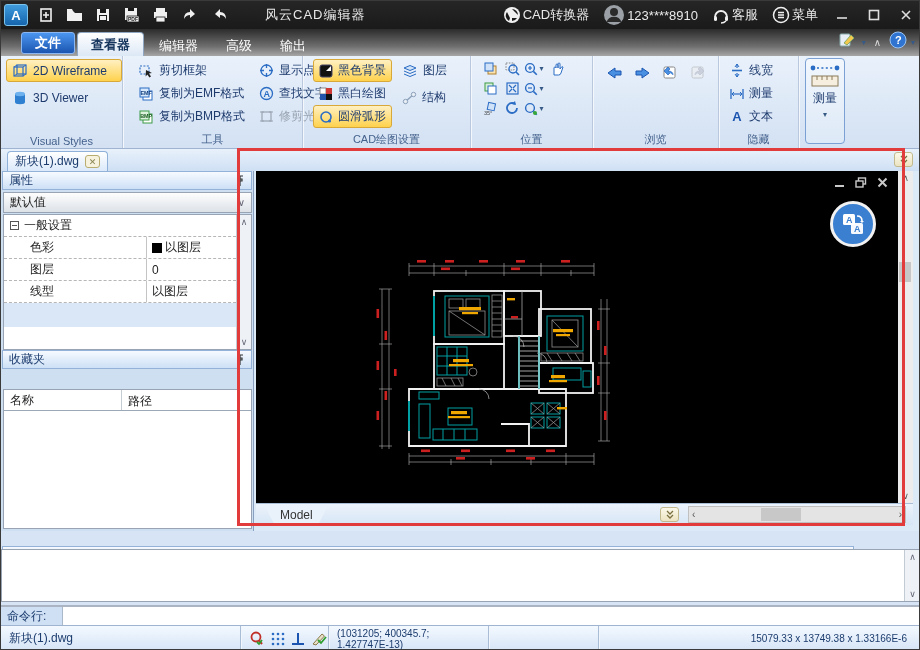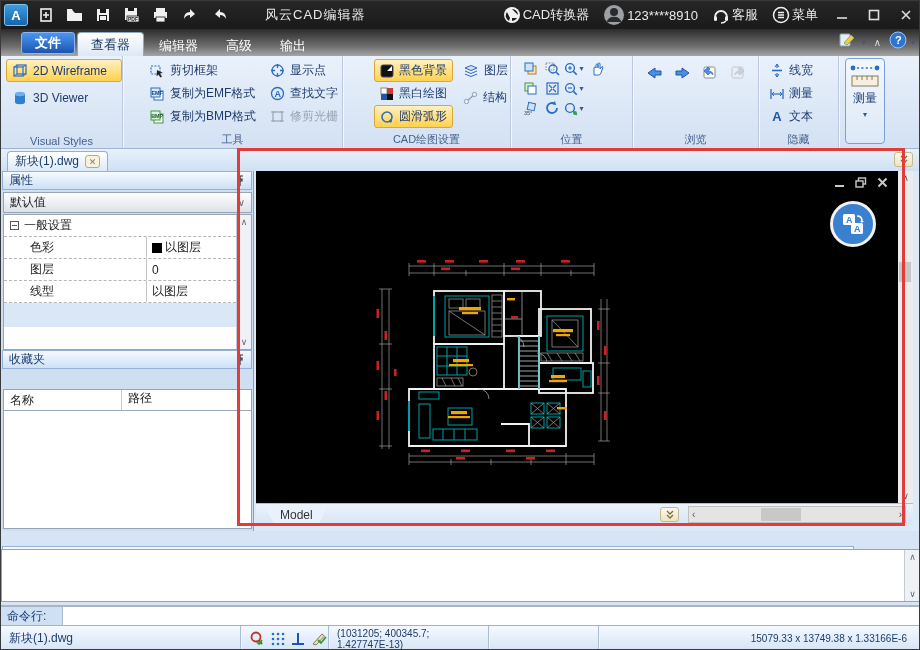--- a/index.html
+++ b/index.html
@@ -12,21 +12,21 @@
 .tbtn svg{display:block}
 #applogo{width:24px;height:22px;background:linear-gradient(#3f9bdc,#1565ad);border:1px solid #7cc4ee;border-radius:3px;margin:0 4px 0 3px;display:flex;align-items:center;justify-content:center;color:#fff;font-weight:bold;font-size:13px}
 .tb-title{margin-left:30px;letter-spacing:1px}
 .tb-right{margin-left:auto;display:flex;align-items:center;gap:2px}
 .tb-txt{font-size:13px;margin:0 2px}
 .winctl{width:30px;height:22px;display:flex;align-items:center;justify-content:center;font-size:13px;color:#ddd}
 
 #tabrow{left:0;top:28px;width:920px;height:27px;background:linear-gradient(#2c2c2c,#6f6f6f 65%,#a6a6a6);display:flex;align-items:flex-end;padding-left:20px}
 .rtab{height:21px;padding:0 13px;color:#fff;font-size:13px;display:flex;align-items:center;margin-right:2px}
 .rtab.file{background:linear-gradient(#4b96f0,#1b55b0);border:1px solid #8ab6f2;border-radius:3px;margin-bottom:2px;font-weight:bold;height:22px}
-.rtab.active{background:linear-gradient(#ffffff,#dce8f6);color:#17365e;border:1px solid #90a8c4;border-bottom:none;border-radius:4px 4px 0 0;font-weight:normal;height:24px}
+.rtab.active{background:linear-gradient(#ffffff,#dce8f6);color:#17365e;border:1px solid #90a8c4;border-bottom:none;border-radius:4px 4px 0 0;font-weight:bold;height:24px}
 .tabrow-right{margin-left:auto;display:flex;align-items:center;gap:4px;margin-bottom:3px;padding-right:6px}
 
 #ribbon{left:0;top:55px;width:920px;height:93px;background:linear-gradient(#e9f1fb,#d3e1f3);border-bottom:1px solid #9fb4d0;display:flex}
 .rgroup{position:relative;height:92px;border-right:1px solid #b9c8dc;box-shadow:1px 0 0 #f4f8fc;padding-top:3px}
 .glabel{position:absolute;bottom:1px;left:0;width:100%;text-align:center;font-size:11px;color:#44618c}
 .rbtn{display:flex;align-items:center;gap:5px;height:23px;padding:0 5px;font-size:12px;color:#1e3b6e;border:1px solid transparent;border-radius:3px;white-space:nowrap}
 .rbtn.sel{background:linear-gradient(#fff0c2,#ffd24d);border-color:#d8a838}
 .rbtn.disabled{color:#9aa4b2}
 .icbtn{width:22px;height:19px;display:flex;align-items:center;justify-content:center;gap:1px}
 .dd{font-size:8px;color:#365a86}
@@ -41,21 +41,21 @@
 .pin{margin-left:auto}
 #combo{position:absolute;left:2px;top:21px;width:249px;height:21px;background:linear-gradient(#fdfdfd,#dde2e8);border:1px solid #98a4b4;display:flex;align-items:center;padding:0 6px;font-size:12px;color:#222}
 .combo-arrow{margin-left:auto;color:#667;font-size:10px}
 #propgrid{position:absolute;left:2px;top:43px;width:249px;height:136px;background:#fff;border:1px solid #98a4b4;font-size:12px;color:#222}
 .prow{display:flex;height:22px;align-items:center;border-bottom:1px dashed #b6b6b6}
 .pcell-l{width:143px;padding-left:26px;border-right:1px solid #c4c4c4;height:100%;display:flex;align-items:center}
 .pcell-v{flex:1;padding-left:5px;display:flex;align-items:center;gap:3px;height:100%}
 .swatch{width:10px;height:10px;background:#000;display:inline-block}
 .gridrest{height:24px;background:#d9e7f7}
 .vsb{position:absolute;right:0;top:0;width:15px;height:100%;background:#eef1f5;border-left:1px solid #c2cad4;display:flex;flex-direction:column;justify-content:space-between;align-items:center;font-size:9px;color:#667;padding:2px 0}
-#favheader{position:absolute;left:2px;top:218px;width:249px;height:22px;background:#fff;border:1px solid #98a4b4;border-bottom:1px solid #9aa8b8;display:flex;align-items:flex-start;font-size:12px;color:#222}
+#favheader{position:absolute;left:2px;top:218px;width:249px;height:22px;background:#fff;border:1px solid #98a4b4;border-bottom:1px solid #9aa8b8;display:flex;align-items:flex-end;font-size:12px;color:#222}
 #favbody{position:absolute;left:2px;top:240px;width:249px;height:118px;background:#fff;border:1px solid #98a4b4;border-top:none}
 
 #canvaswrap{left:253px;top:170px;width:667px;height:360px;background:#dce9f7}
 #blackcanvas{position:absolute;left:2px;top:0;width:642px;height:332px;background:#000}
 #mdictl{position:absolute;right:10px;top:6px;display:flex;gap:10px;color:#c9c9c9}
 #bluebtn{position:absolute;right:22px;top:30px;width:46px;height:46px;border-radius:50%;background:#3a7fd0;border:3px solid #f2f2f2;display:flex;align-items:center;justify-content:center}
 #canvas-vscroll{position:absolute;right:8px;top:0;width:15px;height:332px;background:#ececec;display:flex;flex-direction:column;align-items:center;justify-content:space-between;font-size:9px;color:#555;padding:2px 0}
 .vthumb{position:absolute;left:1px;top:91px;width:12px;height:20px;background:#c6c6c6}
 #modelstrip{position:absolute;left:2px;top:332px;width:657px;height:22px;background:linear-gradient(#ecf3fb,#d6e5f6);border-top:1px solid #aabdd6;display:flex;align-items:center}
 #modeltab{height:20px;padding:8px 16px;background:#e9f1fa;clip-path:polygon(0 0,100% 0,84% 100%,16% 100%);font-size:12px;color:#333;display:flex;align-items:center;margin-left:8px}
@@ -213,21 +213,21 @@
       <div class="rbtn" style="margin-top:4px">
         <svg width="16" height="16" viewBox="0 0 16 16">
             <path d="M3 4v8a5 2.2 0 0 0 10 0V4" fill="#2f80d0"></path>
             <ellipse cx="8" cy="4" rx="5" ry="2.2" fill="#6db2ee"></ellipse>
           </svg>
         <span>3D Viewer</span>
       </div>
       <div class="glabel">Visual Styles</div>
     </div>
 
-    <div class="rgroup" style="width:220px;display:flex;padding-left:20px;gap:2px">
+    <div class="rgroup" style="width:180px;display:flex;padding-left:9px;gap:2px">
       <div>
         <div class="rbtn">
           <svg width="16" height="16" viewBox="0 0 16 16">
               <rect x="2" y="3" width="9" height="8" fill="none" stroke="#2b6cc4" stroke-dasharray="2 1.4" stroke-width="1.2"></rect>
               <path d="M8 7l6 3-3 .6 2 3-1.6.9-2-3.1-1.8 2z" fill="#222"></path>
             </svg>
           <span>剪切框架</span>
         </div>
         <div class="rbtn">
           <svg width="16" height="16" viewBox="0 0 16 16">
@@ -265,21 +265,21 @@
           <svg width="15" height="15" viewBox="0 0 15 15">
               <rect x="3" y="3" width="9" height="9" fill="none" stroke="#9aa4b2" stroke-width="1.2"></rect>
               <path d="M1 3h4M1 12h4M10 3h4M10 12h4" stroke="#9aa4b2"></path>
             </svg>
           <span>修剪光栅</span>
         </div>
       </div>
       <div class="glabel">工具</div>
     </div>
 
-    <div class="rgroup" style="width:168px;display:flex;padding-left:31px;gap:4px">
+    <div class="rgroup" style="width:168px;display:flex;padding-left:10px;gap:4px">
       <div>
         <div class="rbtn sel">
           <svg width="14" height="14" viewBox="0 0 14 14">
               <rect x="1" y="1" width="12" height="12" rx="2" fill="#111" stroke="#446"></rect>
               <path d="M7 7 L12 2 V7 Z" fill="#fff"></path>
             </svg>
           <span>黑色背景</span>
         </div>
         <div class="rbtn">
           <svg width="14" height="14" viewBox="0 0 14 14">

